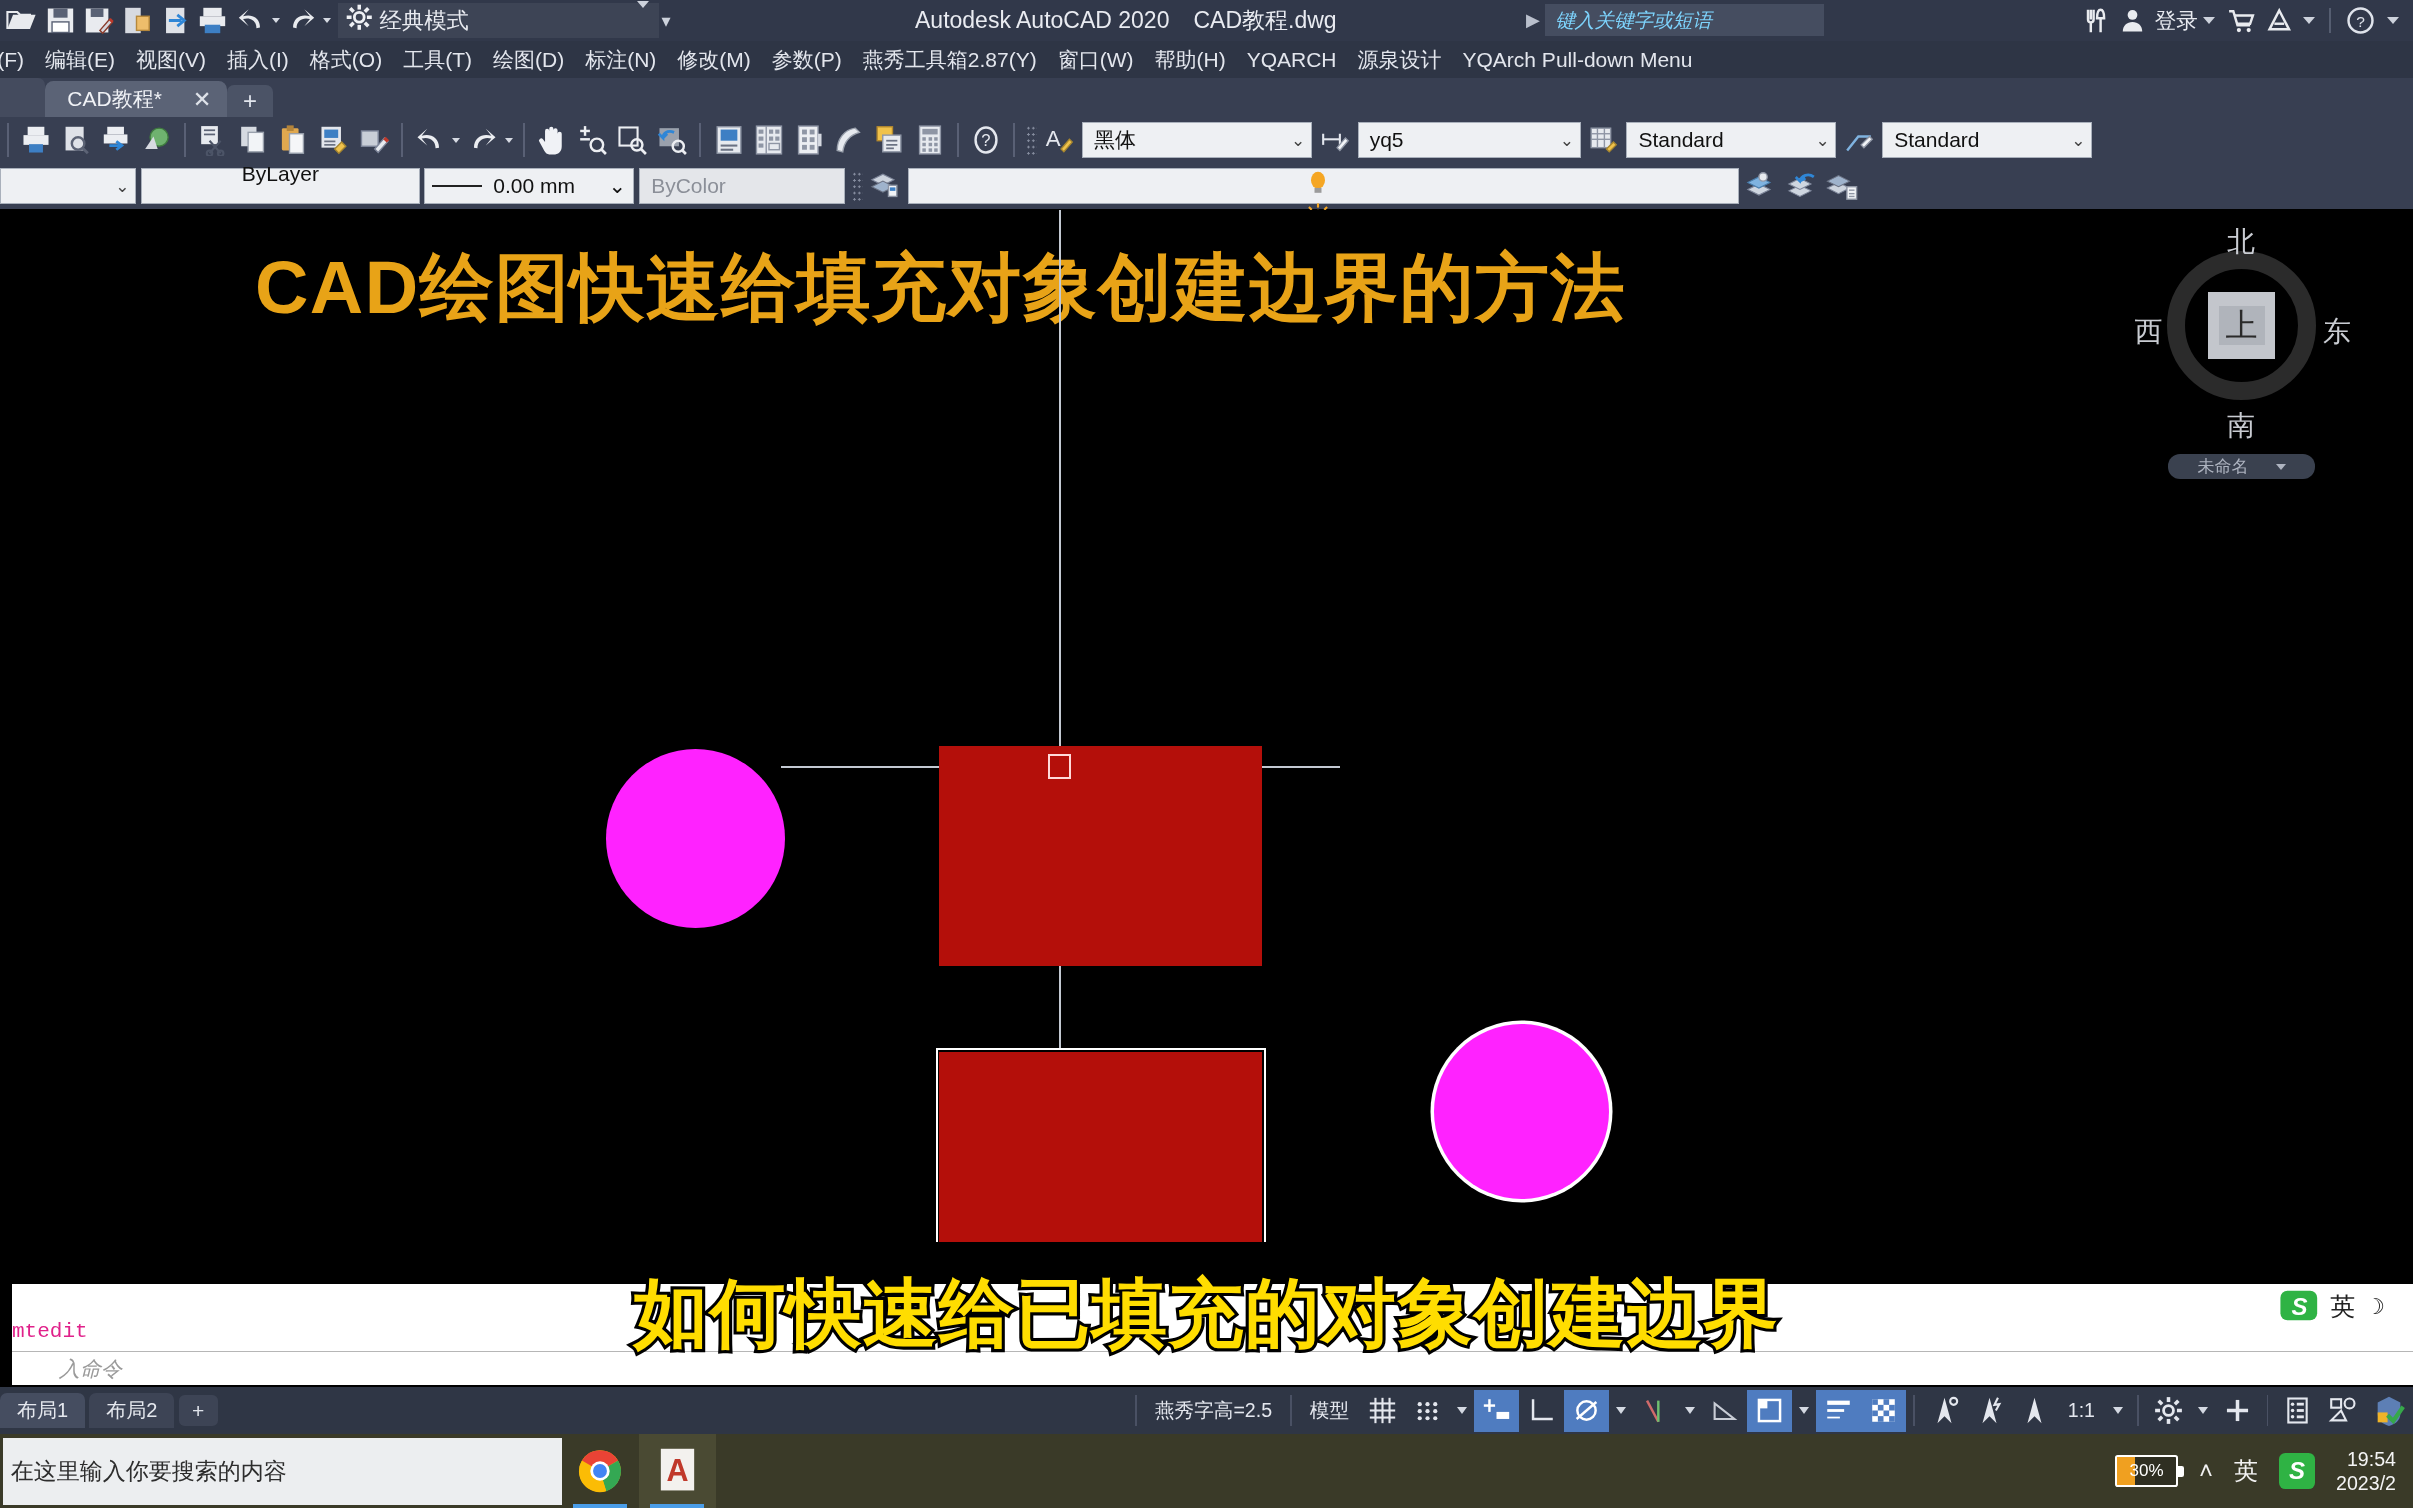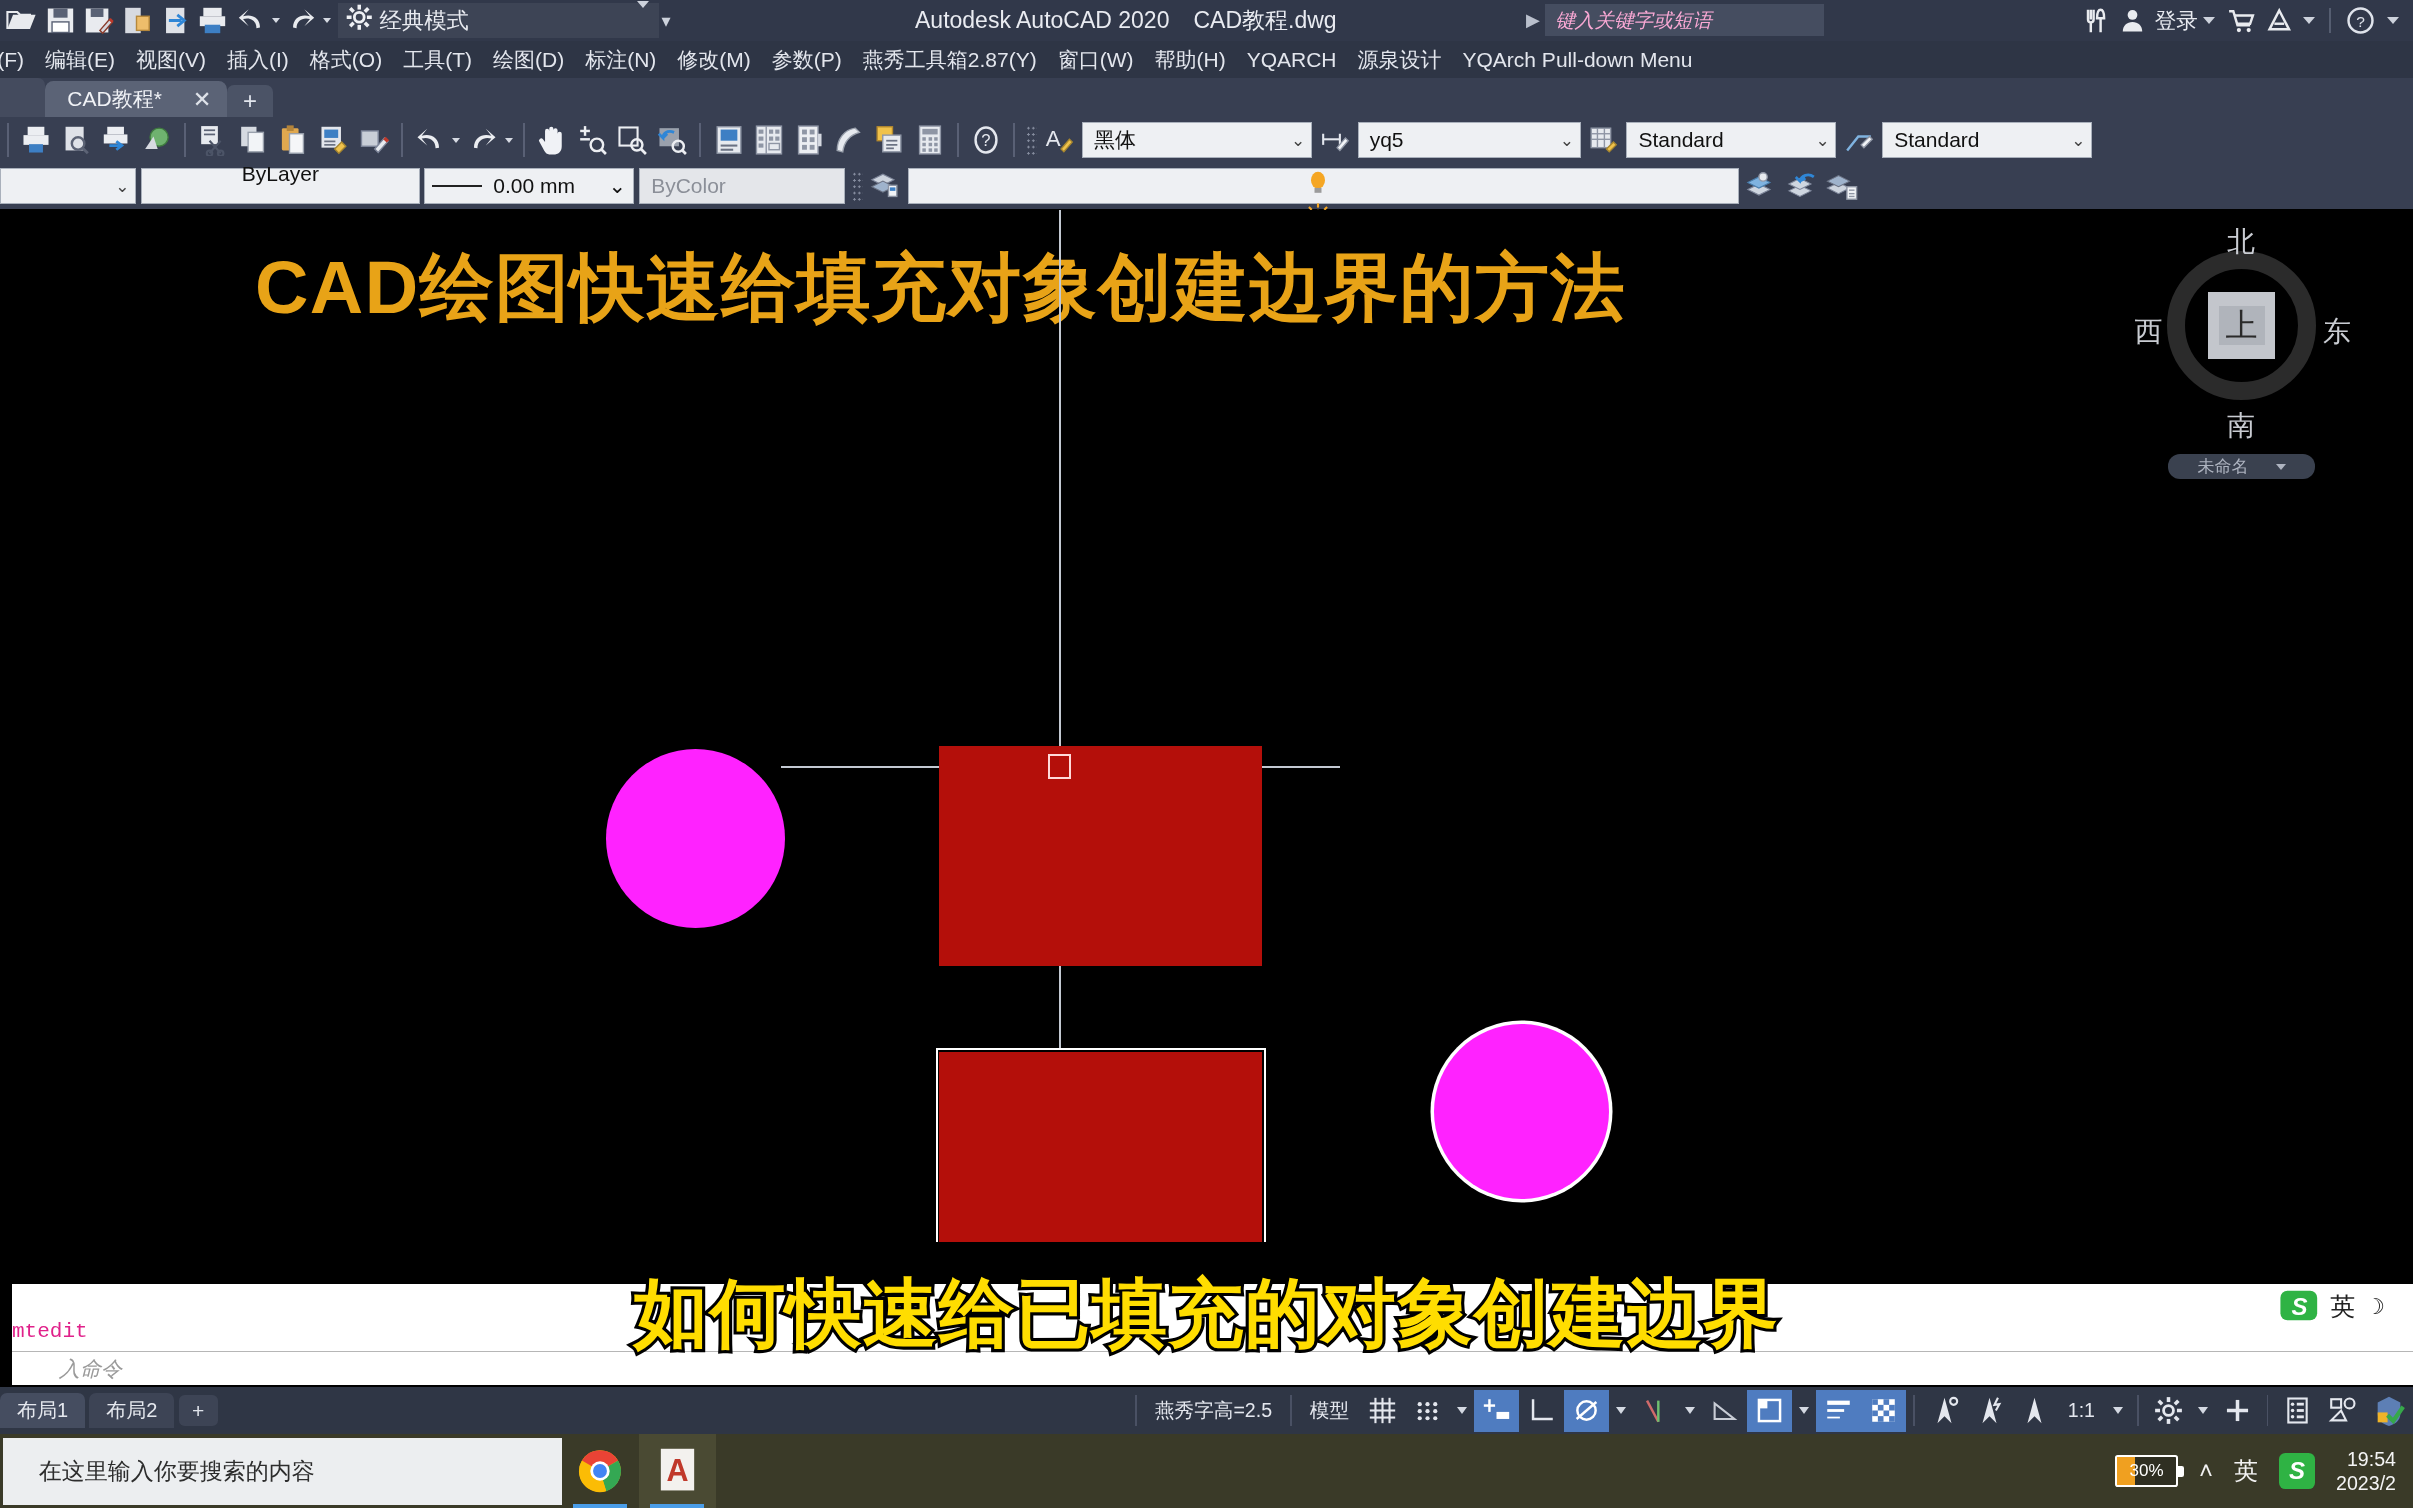--- a/index.html
+++ b/index.html
@@ -47,21 +47,21 @@
     color: #e9ebf1; font-size: 23px; white-space: nowrap;
   }
   .searchwrap {
     position: absolute; left: 1526px; top: 2.8px;
     display: flex; align-items: center; height: 35px;
   }
   .sr-arrow { color:#b9bfcc; font-size: 18px; margin-right: 5.6px;}
   .searchbox {
     width: 279px; height: 32px; background: #454d60;
     display: flex; align-items: center; padding-left: 9.8px;
-    color: #f9a8d4; font-style: italic; font-size: 19.6px;
+    color: #7dd3fc; font-style: italic; font-size: 19.6px;
   }
   .trayright {
     position: absolute; right: 8.4px; top: 0; height: 41px;
     display: flex; align-items: center; gap: 0px;
   }
   .trayright .tr { display:flex; align-items:center; height: 41px; padding: 0 5.6px;}
   .signin { color: #e9ebf1; font-size: 21.6px; margin-left: 4.2px;}
   .vsep { width: 1.4px; height: 25px; background: #555d70; margin: 0 8.4px;}
 
   
@@ -215,21 +215,21 @@
   .sb-label { padding: 0 11.2px; white-space:nowrap; }
   .sb-caret { width:0;height:0;border-left:5.6px solid transparent;border-right:5.6px solid transparent;border-top:7px solid #d4d9e2; margin: 0 7px;}
 
   
   .taskbar {
     position: absolute; top: 1434px; left: 0; width: 2413px; height: 74px;
     background: #3a3a28; display:flex; align-items:center;
   }
   .tb-search {
     width: 559px; height: 67px; background: #eceef0; margin-left: 2.8px;
-    display:flex; align-items:center; padding-left: 36px;
+    display:flex; align-items:center; padding-left: 8px;
     color:#2d2d2d; font-size: 23px;
   }
   .tb-app { width: 77px; height: 74px; display:flex; align-items:center; justify-content:center; position:relative;}
   .tb-app.act { background: #4a4a33; }
   .tb-app .under { position:absolute; bottom:0; left: 11.2px; width: 54px; height: 4.2px; background:#4a9de8;}
   .tray { margin-left:auto; display:flex; align-items:center; gap: 21px; padding-right: 17px; color:#f2f2f2; font-size: 21px;}
   .battery {
     width: 63px; height: 32px; border: 2.8px solid #fff; border-radius: 2.8px;
     display:flex; align-items:center; position:relative; background:#2f2f22;
   }

